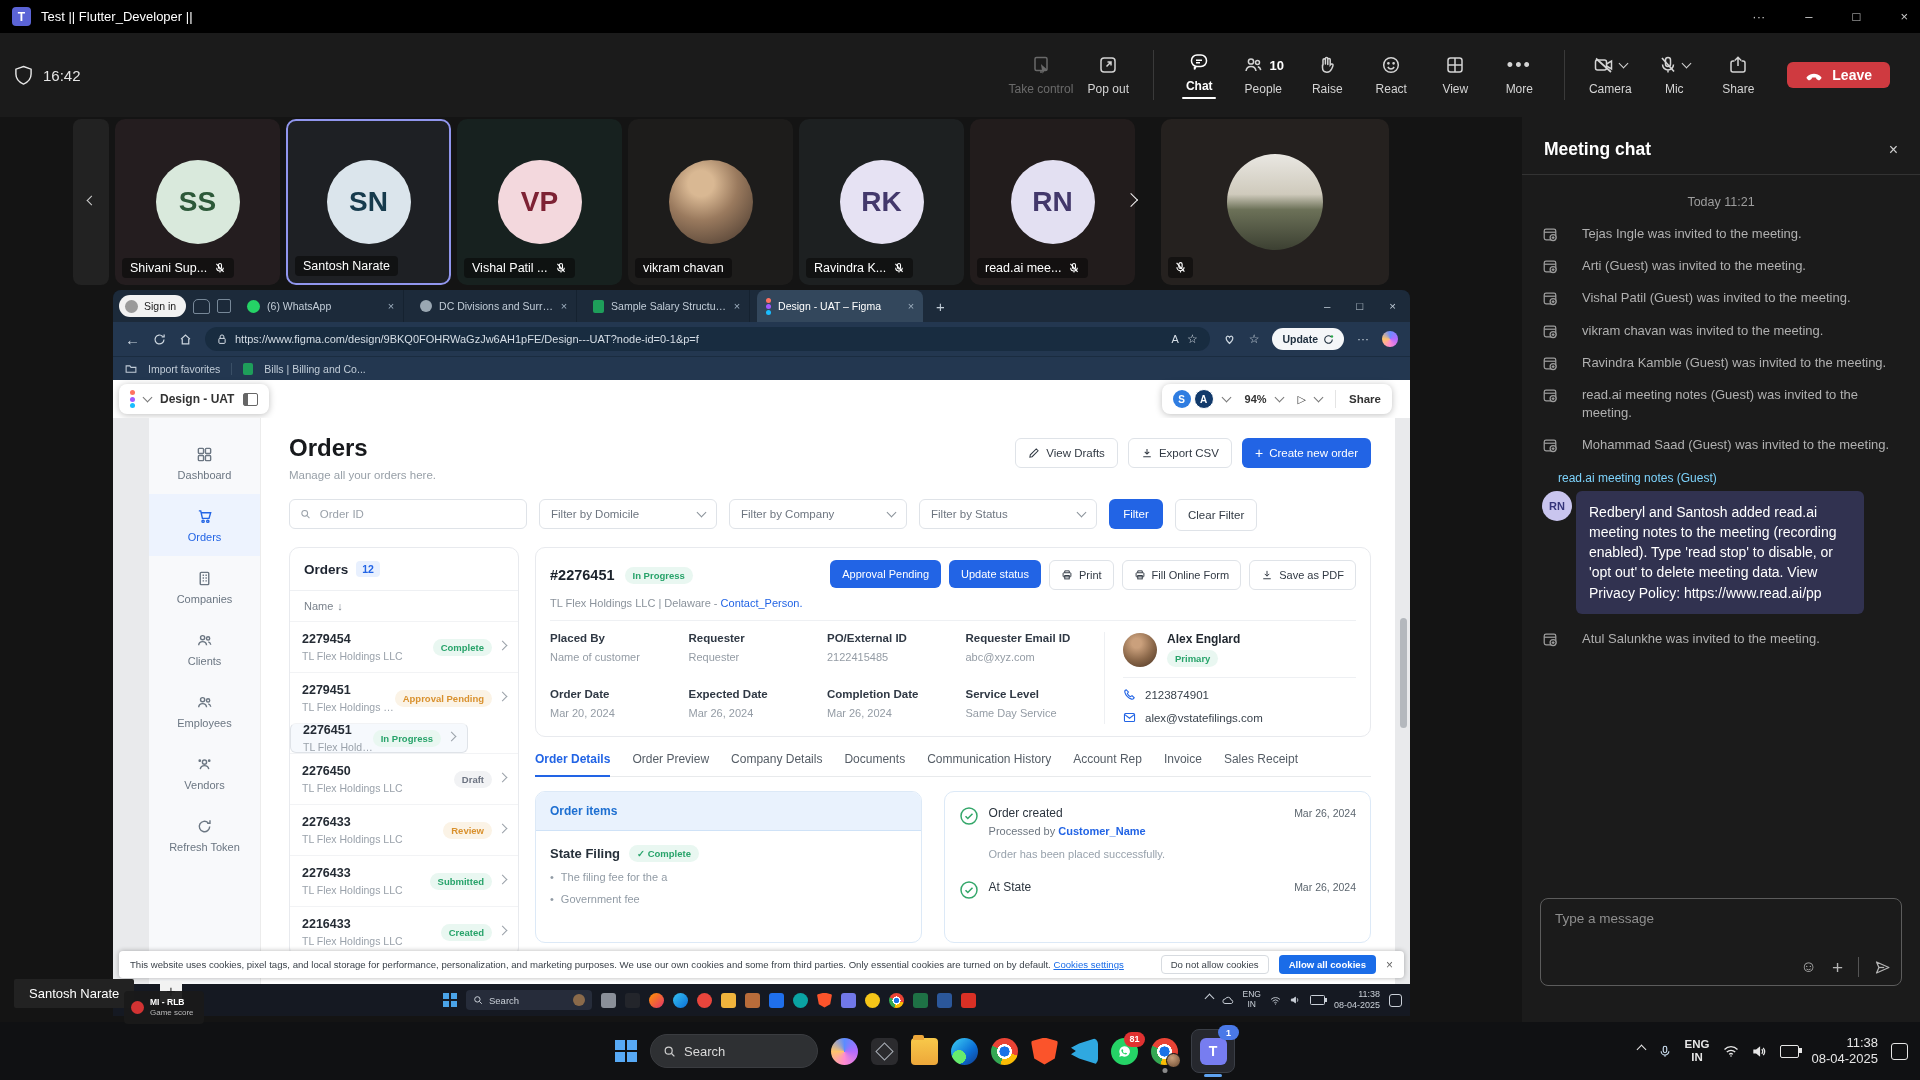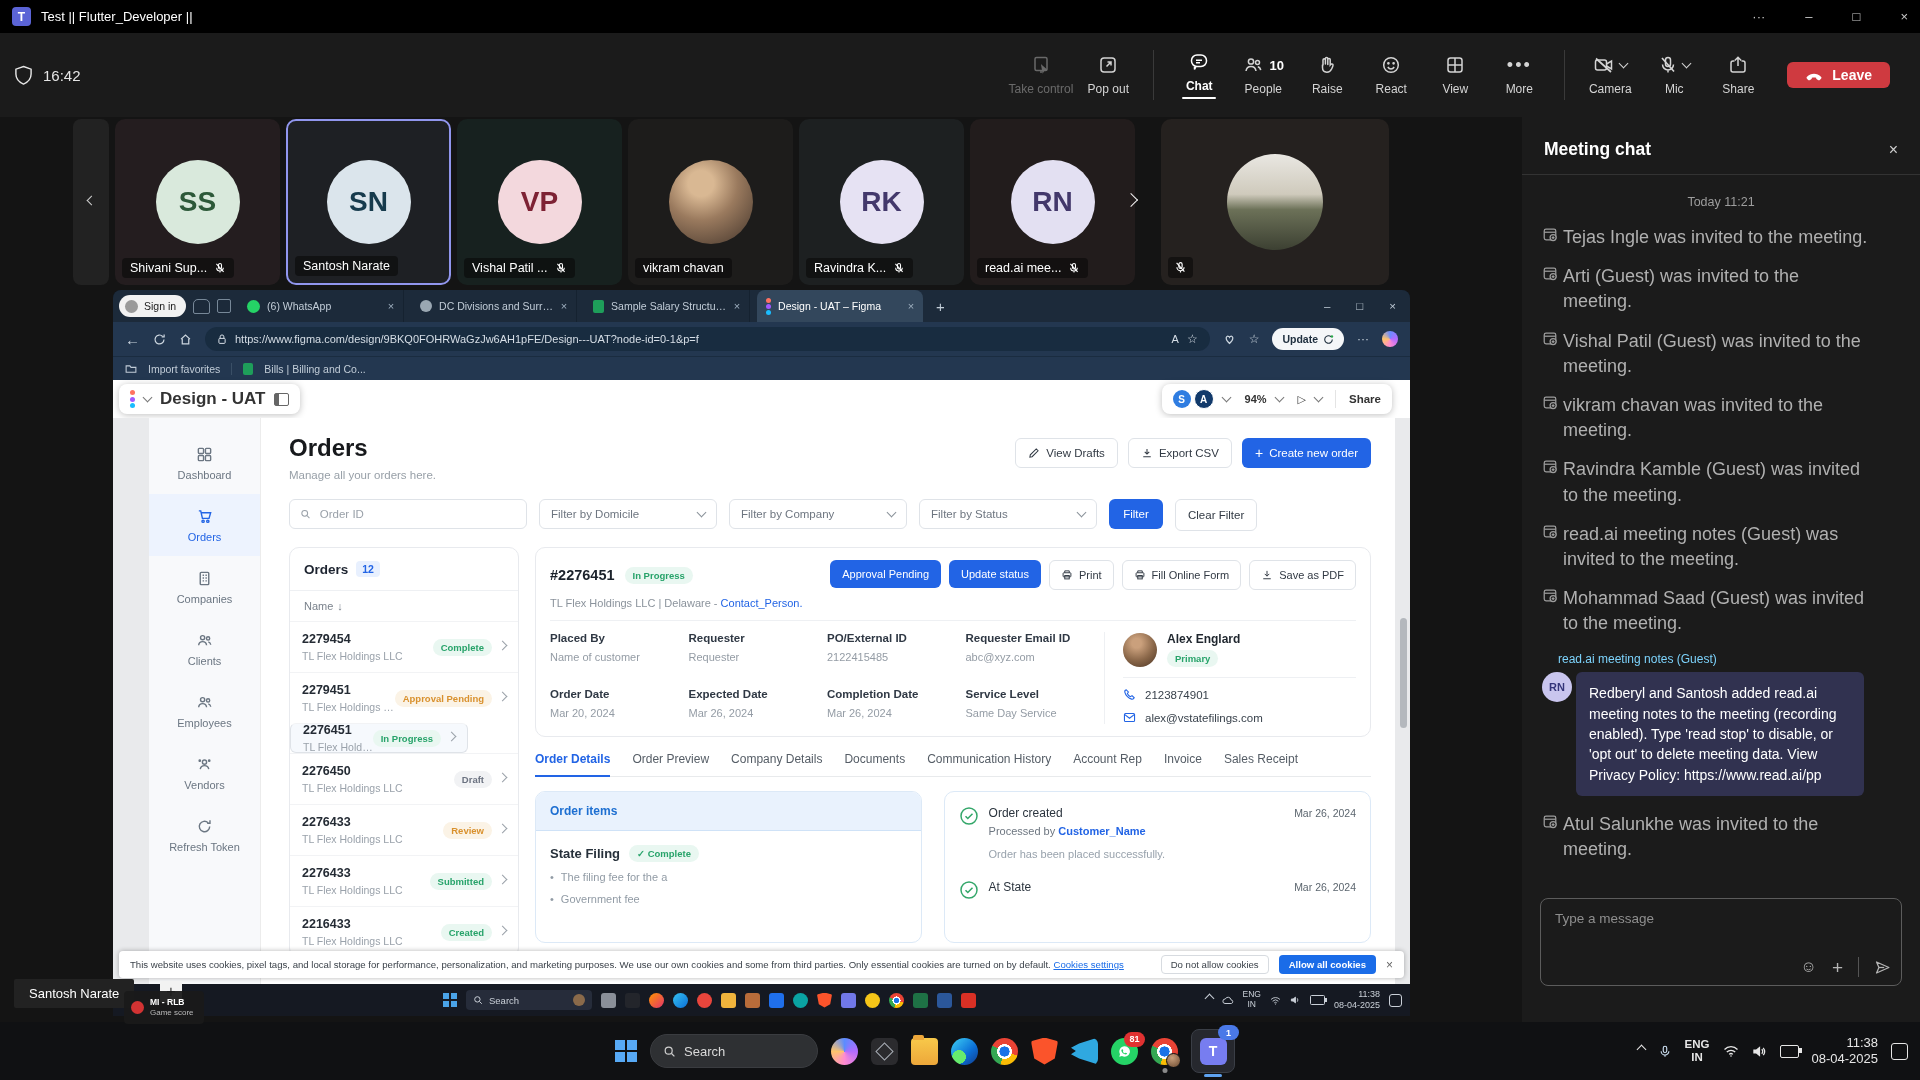--- a/index.html
+++ b/index.html
@@ -233,21 +233,21 @@
   #scorew .l2{font-size:8px;color:#b9b9b9;line-height:1.3}
 
   
   #chatpanel{position:absolute;left:1522px;top:117px;width:398px;height:905px;background:#1b1b1b;box-sizing:border-box}
   #chatpanel .hd{display:flex;align-items:center;justify-content:space-between;padding:22px 22px 14px}
   #chatpanel .hd .t{font-size:17.5px;font-weight:700;color:#fff}
   #chatpanel .hd .x{color:#cfcfcf;font-size:16px}
   #chatpanel .div{height:1px;background:#333;margin:0}
   .cbody{padding:12px 20px 0}
   .cdate{text-align:center;font-size:12.5px;color:#9d9d9d;margin:8px 0 16px}
-  .sysm{display:flex;gap:5px;margin-bottom:14px;color:#b0b0b0;font-size:18px;line-height:1.4}
+  .sysm{display:flex;gap:24px;margin-bottom:14px;color:#b0b0b0;font-size:13px;line-height:1.4}
   .sysm .ic{flex-shrink:0;margin-top:1px;color:#9d9d9d}
   .sysm .tx{max-width:310px}
   .author{font-size:12px;color:#7dd3fc;margin:16px 0 6px 16px}
   .msgrow{display:flex;align-items:flex-start}
   .rnav{width:30px;height:30px;border-radius:50%;background:#c9c5ee;color:#35357a;font-size:11px;font-weight:700;
         display:flex;align-items:center;justify-content:center;flex-shrink:0;margin-right:4px;z-index:2}
   .bubble{background:#313250;border-radius:6px;padding:11px 13px;font-size:14px;line-height:1.45;color:#fff;
           width:262px;word-wrap:break-word}
   .sysm.last{margin-top:16px}
   #cinput{position:absolute;left:18px;right:18px;bottom:36px;height:88px;border:1px solid #5c5c5c;border-radius:8px;
@@ -640,21 +640,21 @@
   </div>
 
   <div id="figtb">
     <div class="figpill" style="left:6px">
       <span class="figlogo">
           <i style="background:#ff7262"></i>
           <i style="background:#a259ff"></i>
           <i style="background:#1abcfe"></i>
         </span>
       <span class="chev" style="color:#777"></span>
-      <span style="font-size:17px;font-weight:600">Design - UAT</span>
+      <span style="font-size:12px;font-weight:600">Design - UAT</span>
       <span class="layic"></span>
     </div>
     <div class="figpill" style="right:18px">
       <span class="avS">S</span>
       <span class="avA">A</span>
       <span class="chev" style="color:#777"></span>
       <span style="font-size:11px;font-weight:600;margin-left:6px">94%</span>
       <span class="chev" style="color:#777"></span>
       <span style="font-size:11px;color:#333;margin-left:6px">▷</span>
       <span class="chev" style="color:#777"></span>

